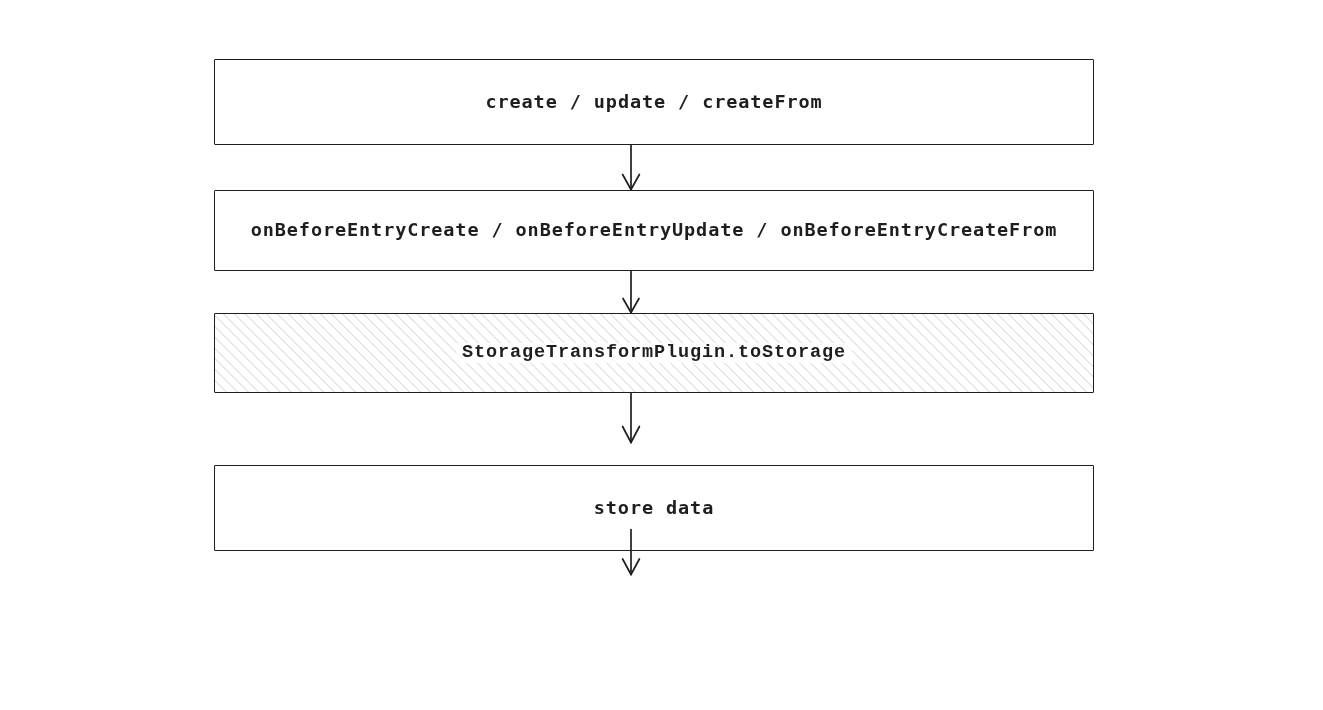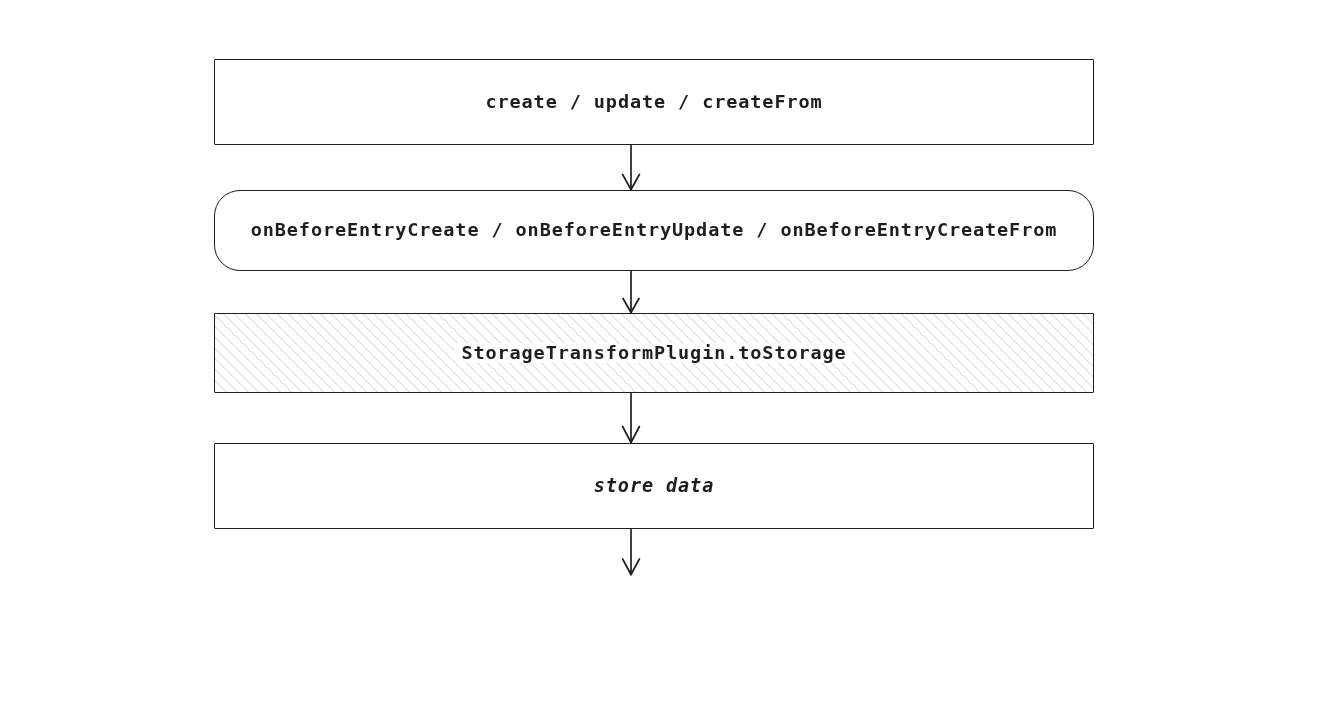--- a/index.html
+++ b/index.html
@@ -53,20 +53,21 @@
       #e6e6e6 0px,
       #e6e6e6 1.4px,
       #ffffff 1.4px,
       #ffffff 7.6px
     );
   }
   .flow-node.hatched .node-label {
     background: rgba(255,255,255,0.82);
     padding: 1px 6px;
     border-radius: 2px;
+    font-family: Liberation Mono, monospace;
   }
 
   
   .connector {
     position: absolute;
     overflow: visible;
   }
   .connector svg {
     display: block;
     overflow: visible;
@@ -90,21 +91,21 @@
   </div>
 
   <div class="connector" style="left:630px; top:145px; width:2px; height:45px;">
     <svg width="24" height="46" viewBox="0 0 24 46" style="margin-left:-11px;">
       <path d="M12 0.5 L12 44.5"></path>
       <path d="M3.6 29.5 L12 44.5"></path>
       <path d="M20.4 29.5 L12 44.5"></path>
     </svg>
   </div>
 
-  <div class="flow-node" style="left:214px; top:190px; width:880px; height:81px;border-radius:26px;">
+  <div class="flow-node" style="left:214px; top:190px; width:880px; height:81px;">
     <span class="node-label">onBeforeEntryCreate / onBeforeEntryUpdate / onBeforeEntryCreateFrom</span>
   </div>
 
   <div class="connector" style="left:630px; top:271px; width:2px; height:42px;">
     <svg width="24" height="43" viewBox="0 0 24 43" style="margin-left:-11px;">
       <path d="M12 0.5 L12 41.5"></path>
       <path d="M4.0 27.5 L12 41.5"></path>
       <path d="M20.0 27.5 L12 41.5"></path>
     </svg>
   </div>
@@ -114,21 +115,21 @@
   </div>
 
   <div class="connector" style="left:630px; top:393px; width:2px; height:50px;">
     <svg width="24" height="51" viewBox="0 0 24 51" style="margin-left:-11px;">
       <path d="M12 0.5 L12 49.5"></path>
       <path d="M3.6 33.5 L12 49.5"></path>
       <path d="M20.4 33.5 L12 49.5"></path>
     </svg>
   </div>
 
-  <div class="flow-node" style="left:214px; top:443px; width:880px; height:86px;font-style:italic;">
+  <div class="flow-node" style="left:214px; top:465px; width:880px; height:86px;">
     <span class="node-label">store data</span>
   </div>
 
   <div class="connector" style="left:630px; top:529px; width:2px; height:46px;">
     <svg width="24" height="47" viewBox="0 0 24 47" style="margin-left:-11px;">
       <path d="M12 0.5 L12 45.5"></path>
       <path d="M3.6 30.0 L12 45.5"></path>
       <path d="M20.4 30.0 L12 45.5"></path>
     </svg>
   </div>

